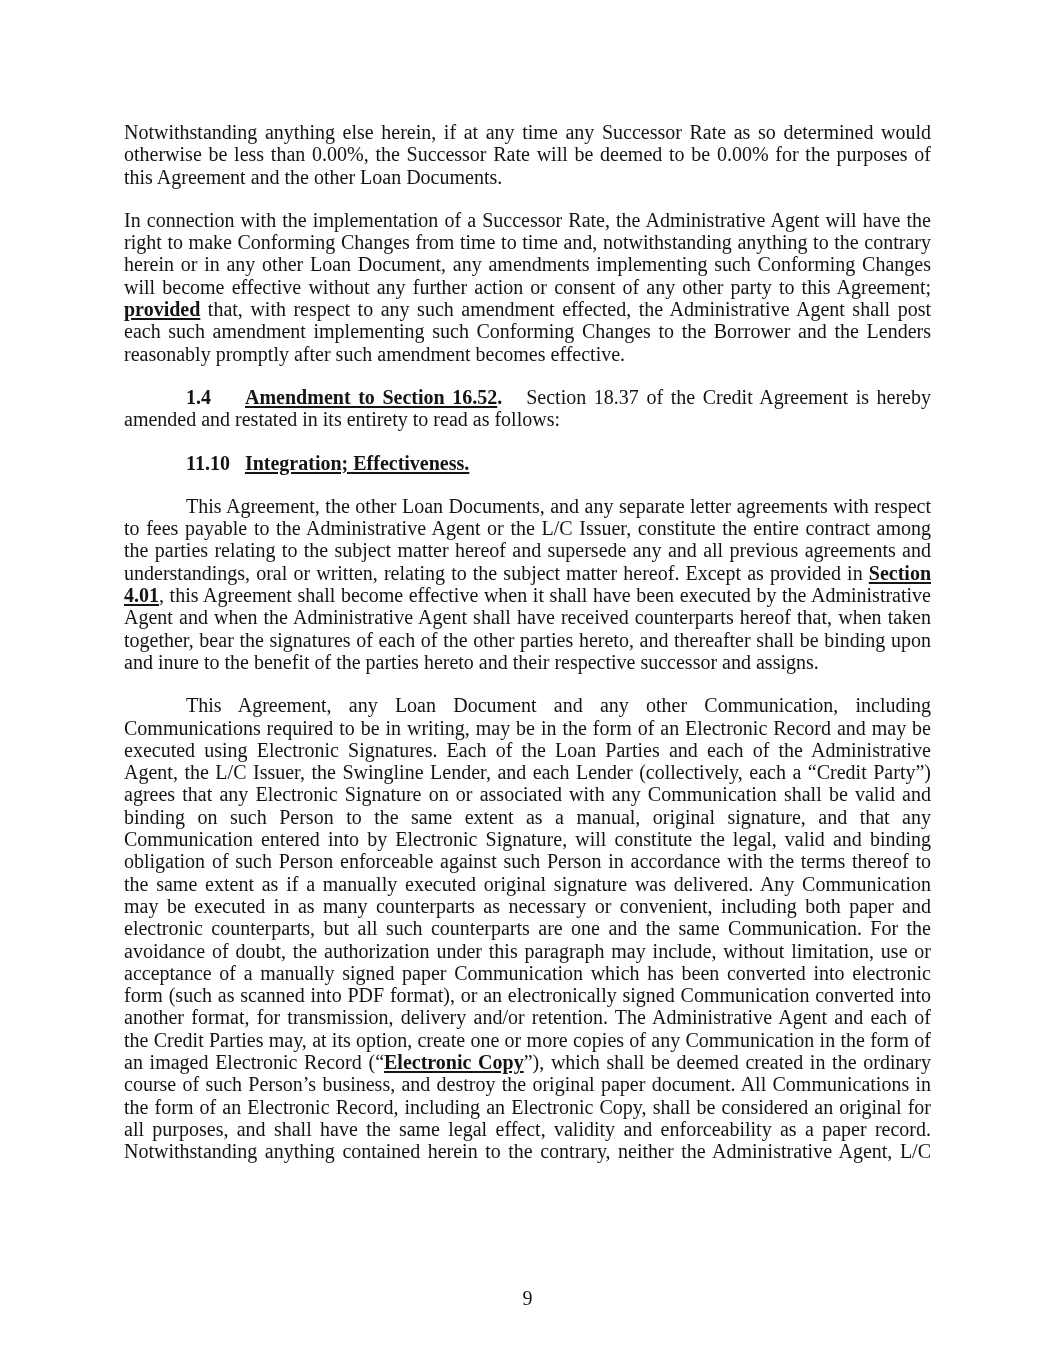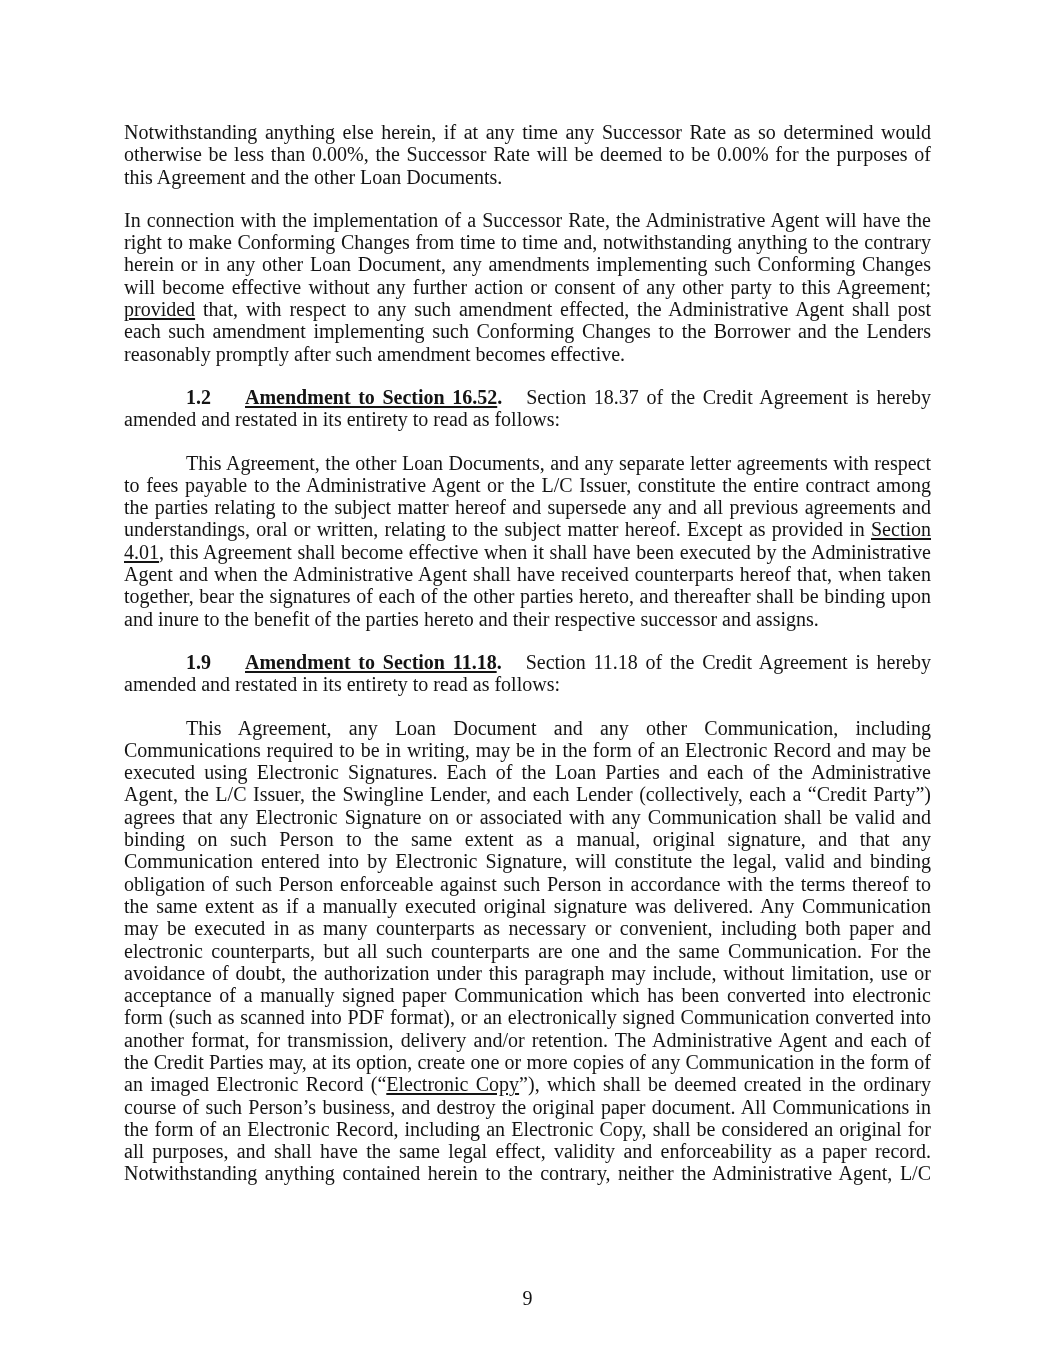--- a/index.html
+++ b/index.html
@@ -33,20 +33,21 @@
   }
   .para.last-justify {
     text-align-last: justify;
   }
   .bold {
     font-weight: 700;
   }
   .underline {
     text-decoration: underline;
     text-underline-offset: 2px;
+    font-weight: bold;
   }
   .tab {
     display: inline-block;
     height: 1px;
   }
   .footer {
     position: absolute;
     left: 0;
     right: 0;
     bottom: 56px;
@@ -56,19 +57,19 @@
     color: #141414;
   }
 </style>
 </head>
 <body>
 
 <div class="page">
   <div class="content">
       <p class="para"><span>Notwithstanding anything else herein, if at any time any Successor Rate as so determined would otherwise be less than 0.00%, the Successor Rate will be deemed to be 0.00% for the purposes of this Agreement and the other Loan Documents.</span></p>
       <p class="para"><span>In connection with the implementation of a Successor Rate, the Administrative Agent will have the right to make Conforming Changes from time to time and, notwithstanding anything to the contrary herein or in any other Loan Document, any amendments implementing such Conforming Changes will become effective without any further action or consent of any other party to this Agreement; </span><span class="underline">provided</span><span> that, with respect to any such amendment effected, the Administrative Agent shall post each such amendment implementing such Conforming Changes to the Borrower and the Lenders reasonably promptly after such amendment becomes effective.</span></p>
-      <p class="para indent"><span class="bold">1.2</span><span class="tab" style="width: 34px;"></span><span class="bold underline">Amendment to Section 16.52</span><span class="bold">.</span><span class="tab" style="width: 24px;"></span><span>Section 18.37 of the Credit Agreement is hereby amended and restated in its entirety to read as follows:</span></p>
+      <p class="para indent"><span class="bold">1.4</span><span class="tab" style="width: 34px;"></span><span class="bold underline">Amendment to Section 16.52</span><span class="bold">.</span><span class="tab" style="width: 24px;"></span><span>Section 18.37 of the Credit Agreement is hereby amended and restated in its entirety to read as follows:</span></p>
+      <p class="para indent"><span class="bold">11.10</span><span class="tab" style="width: 15px;"></span><span class="bold underline">Integration; Effectiveness.</span></p>
       <p class="para indent"><span>This Agreement, the other Loan Documents, and any separate letter agreements with respect to fees payable to the Administrative Agent or the L/C Issuer, constitute the entire contract among the parties relating to the subject matter hereof and supersede any and all previous agreements and understandings, oral or written, relating to the subject matter hereof. Except as provided in </span><span class="underline">Section 4.01</span><span>, this Agreement shall become effective when it shall have been executed by the Administrative Agent and when the Administrative Agent shall have received counterparts hereof that, when taken together, bear the signatures of each of the other parties hereto, and thereafter shall be binding upon and inure to the benefit of the parties hereto and their respective successor and assigns.</span></p>
-      <p class="para indent"><span class="bold">1.9</span><span class="tab" style="width: 34px;"></span><span class="bold underline">Amendment to Section 11.18</span><span class="bold">.</span><span class="tab" style="width: 24px;"></span><span>Section 11.18 of the Credit Agreement is hereby amended and restated in its entirety to read as follows:</span></p>
       <p class="para indent last-justify"><span>This Agreement, any Loan Document and any other Communication, including Communications required to be in writing, may be in the form of an Electronic Record and may be executed using Electronic Signatures. Each of the Loan Parties and each of the Administrative Agent, the L/C Issuer, the Swingline Lender, and each Lender (collectively, each a “Credit Party”) agrees that any Electronic Signature on or associated with any Communication shall be valid and binding on such Person to the same extent as a manual, original signature, and that any Communication entered into by Electronic Signature, will constitute the legal, valid and binding obligation of such Person enforceable against such Person in accordance with the terms thereof to the same extent as if a manually executed original signature was delivered. Any Communication may be executed in as many counterparts as necessary or convenient, including both paper and electronic counterparts, but all such counterparts are one and the same Communication. For the avoidance of doubt, the authorization under this paragraph may include, without limitation, use or acceptance of a manually signed paper Communication which has been converted into electronic form (such as scanned into PDF format), or an electronically signed Communication converted into another format, for transmission, delivery and/or retention. The Administrative Agent and each of the Credit Parties may, at its option, create one or more copies of any Communication in the form of an imaged Electronic Record (“</span><span class="underline">Electronic Copy</span><span>”), which shall be deemed created in the ordinary course of such Person’s business, and destroy the original paper document. All Communications in the form of an Electronic Record, including an Electronic Copy, shall be considered an original for all purposes, and shall have the same legal effect, validity and enforceability as a paper record. Notwithstanding anything contained herein to the contrary, neither the Administrative Agent, L/C</span></p>
     </div>
   <div class="footer">9</div>
 </div>
 
 </body></html>

